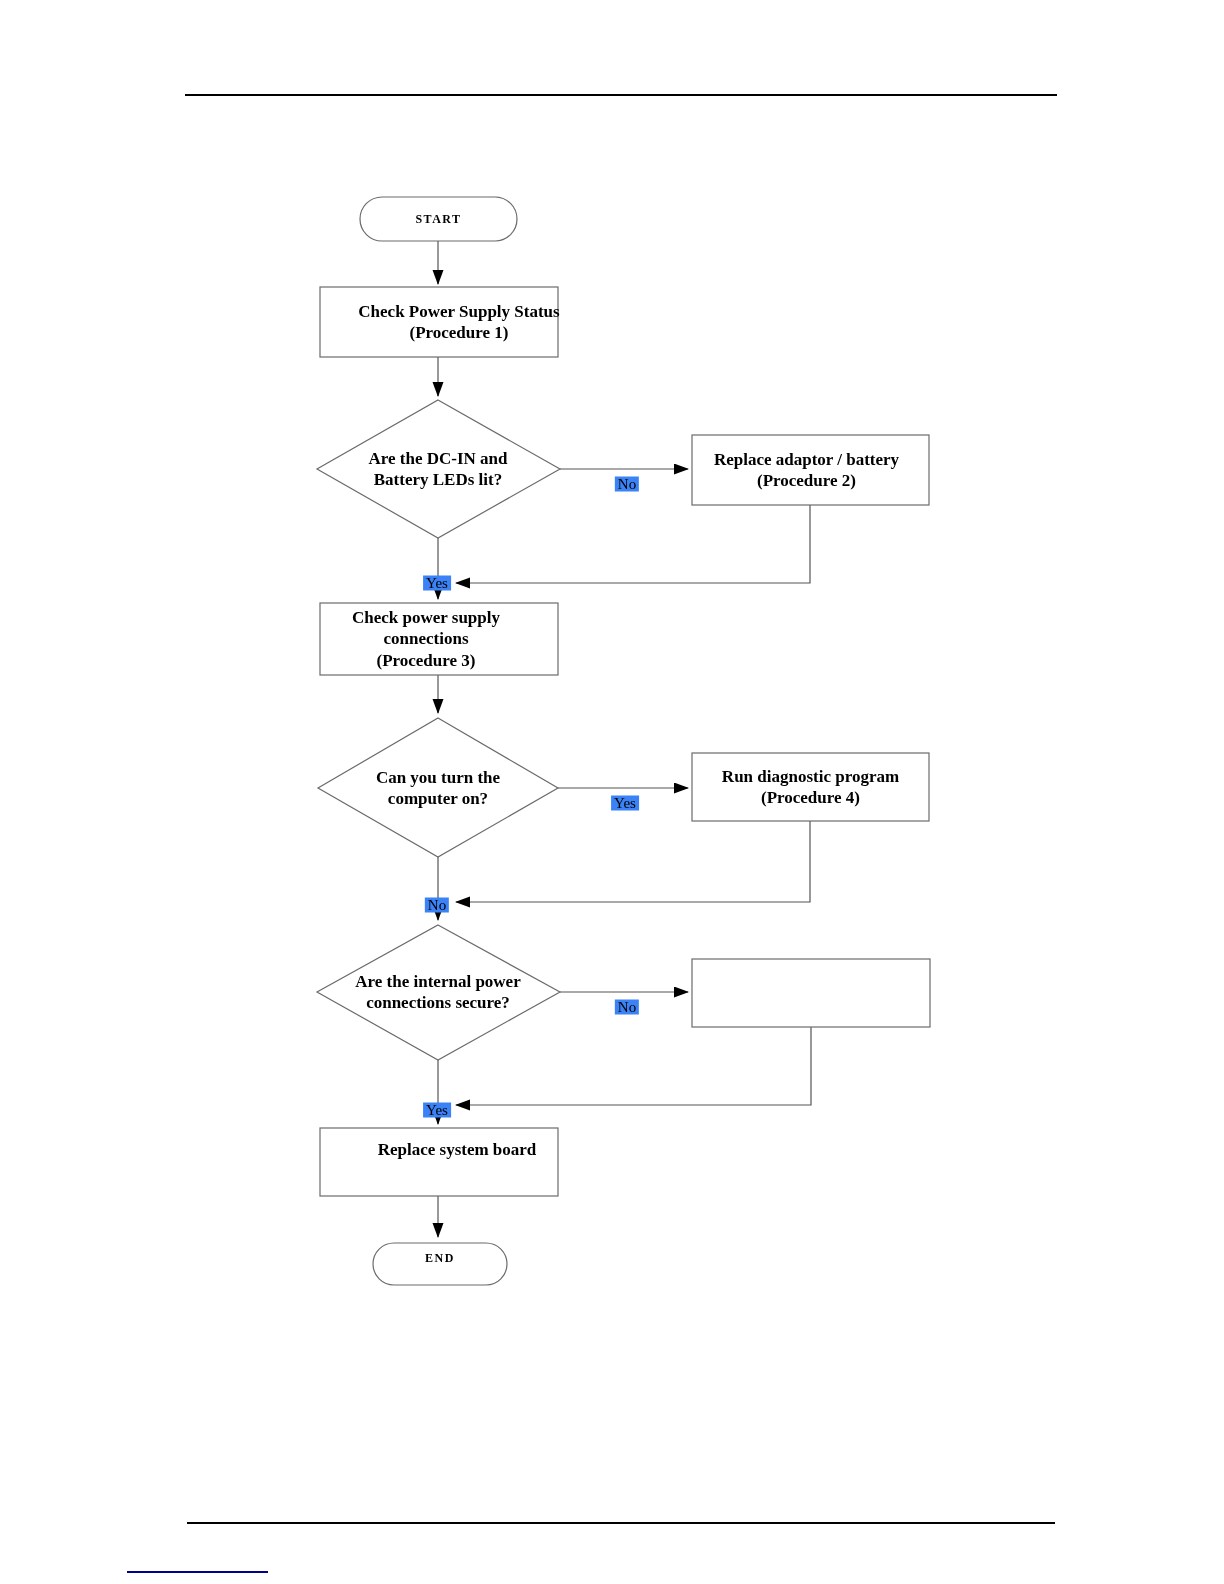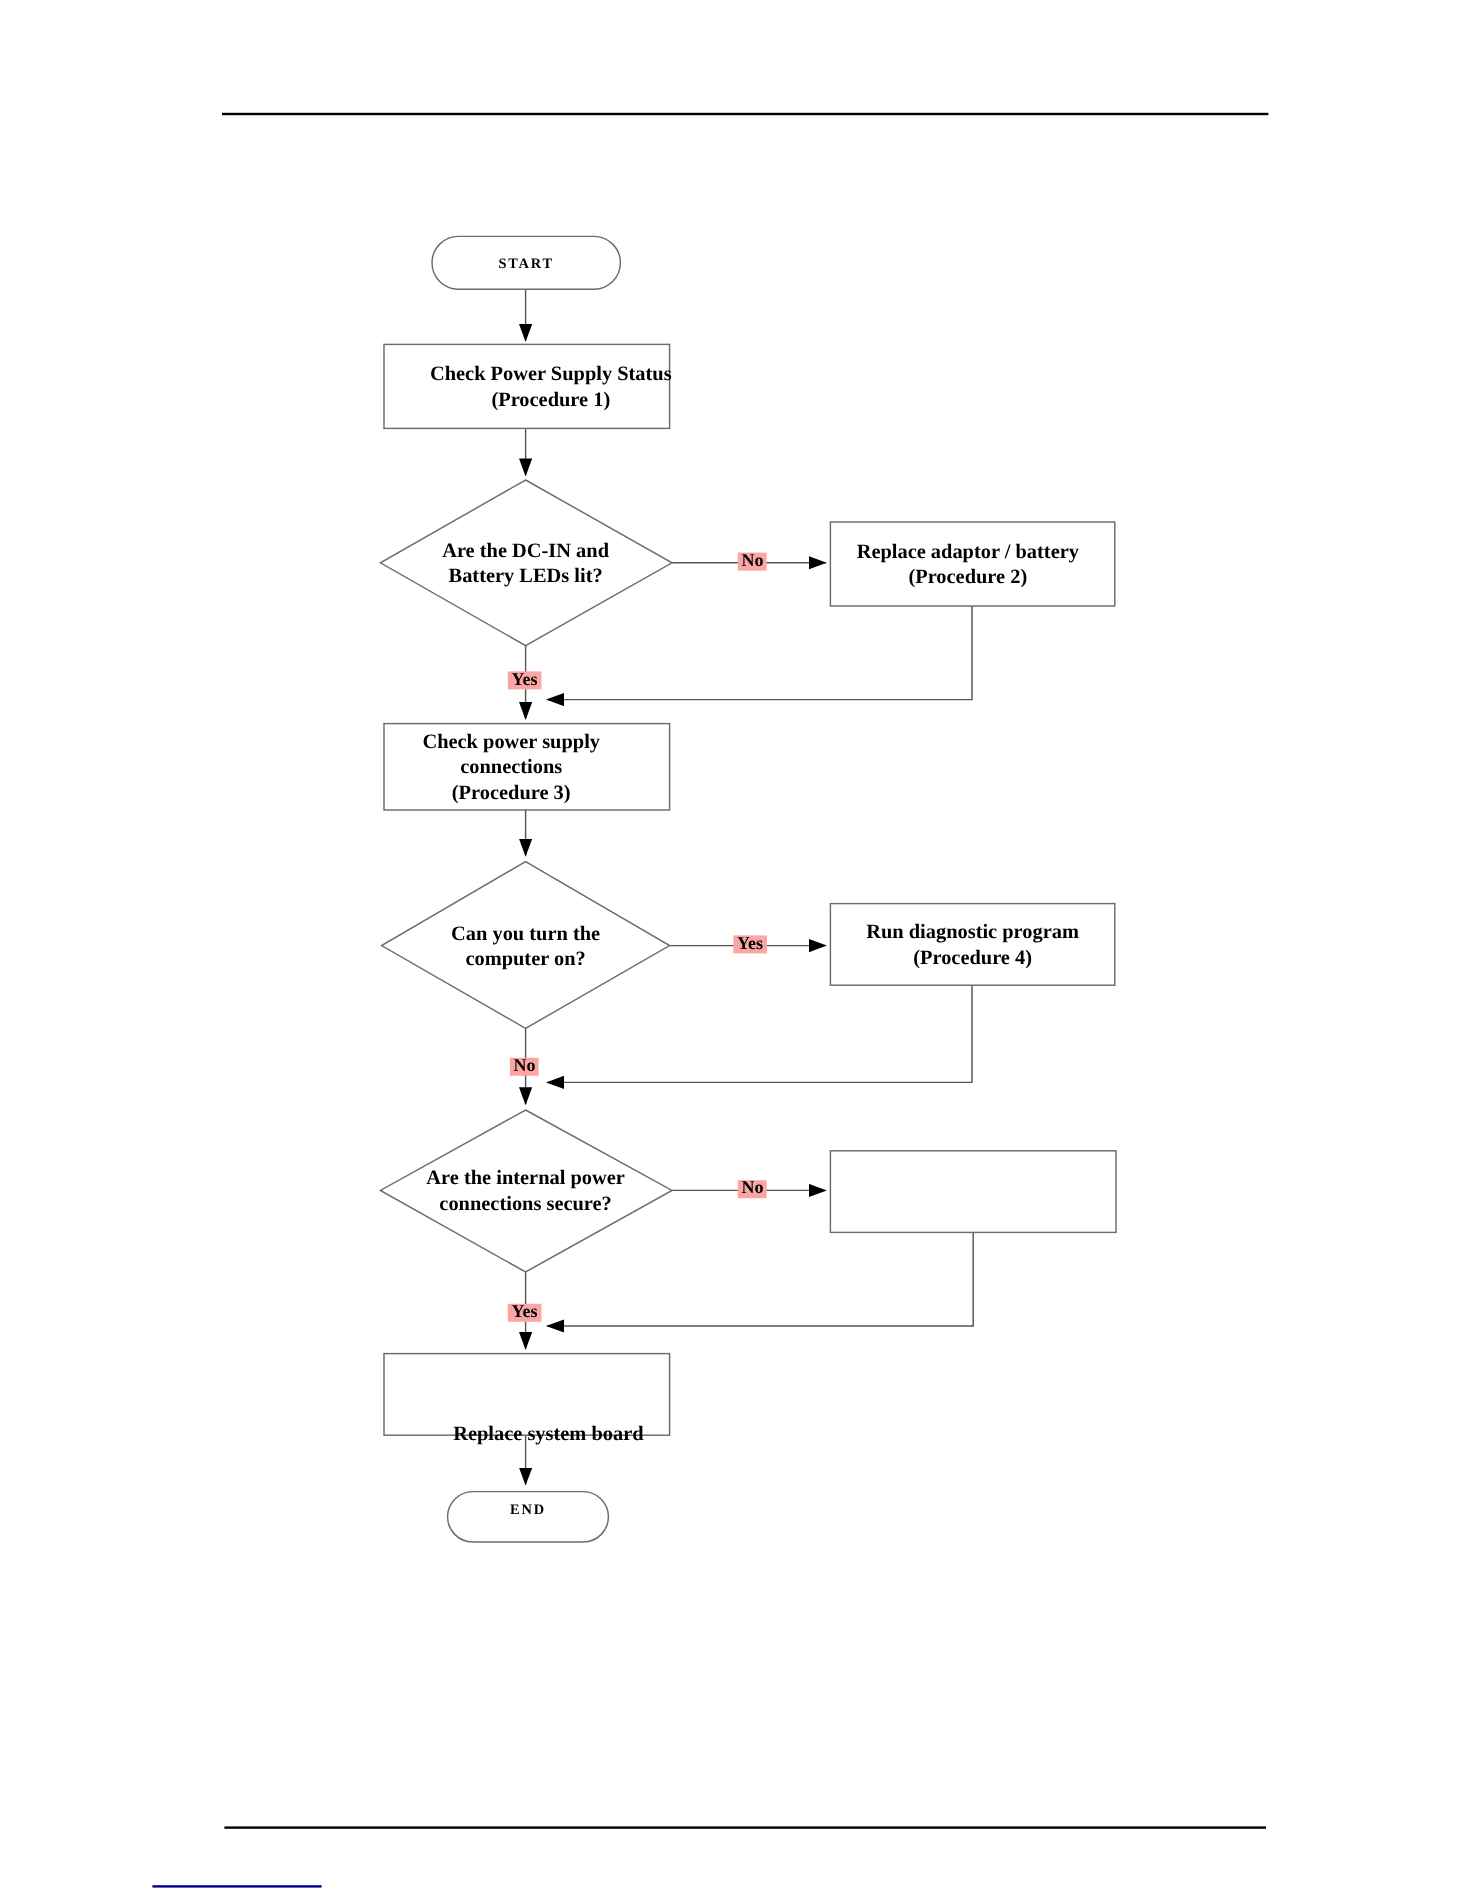--- a/index.html
+++ b/index.html
@@ -41,27 +41,28 @@
     line-height: 1.25;
     pointer-events: none;
   }
   .terminator-label {
     font-size: 12px;
     letter-spacing: 1.5px;
   }
   .edge-label {
     position: absolute;
     transform: translate(-50%, -50%);
-    background: #fca5a5;
+    background: #3b82f6;
     padding: 0 3px;
     color: #000000;
-    font-weight: bold;
+    font-weight: normal;
     font-size: 15px;
     line-height: 1;
     pointer-events: none;
+    margin-top: 16px;
   }
 </style>
 </head>
 <body>
 
 <div id="page">
 
   <div class="rule" style="left:185px; top:94px; width:872px; height:2px;"></div>
   <div class="rule" style="left:187px; top:1522px; width:868px; height:2px;"></div>
   <div class="link-underline" style="left:127px; top:1571px; width:141px; height:2px;"></div>
@@ -122,21 +123,21 @@
   <div class="node-label" style="left:318px; top:753px; width:240px; height:70px;">Can you turn the
 computer on?</div>
 
   <div class="node-label" style="left:692px; top:753px; width:237px; height:68px;">Run diagnostic program
 (Procedure 4)</div>
 
   <div class="node-label" style="left:318px; top:957px; width:240px; height:70px;">Are the internal power
 connections secure?</div>
 
 
-  <div class="node-label" style="left:320px; top:1161px; width:274px; height:68px;font-family:Liberation Serif, serif;">Replace system board</div>
+  <div class="node-label" style="left:320px; top:1116px; width:274px; height:68px;font-family:Liberation Serif, serif;">Replace system board</div>
 
   <div class="node-label terminator-label" style="left:373px; top:1243px; width:134px; height:30px;">END</div>
 
   <span class="edge-label" style="left:627px; top:468px;">No</span>
   <span class="edge-label" style="left:437px; top:567px;">Yes</span>
   <span class="edge-label" style="left:625px; top:787px;">Yes</span>
   <span class="edge-label" style="left:437px; top:889px;">No</span>
   <span class="edge-label" style="left:627px; top:991px;">No</span>
   <span class="edge-label" style="left:437px; top:1094px;">Yes</span>
 

